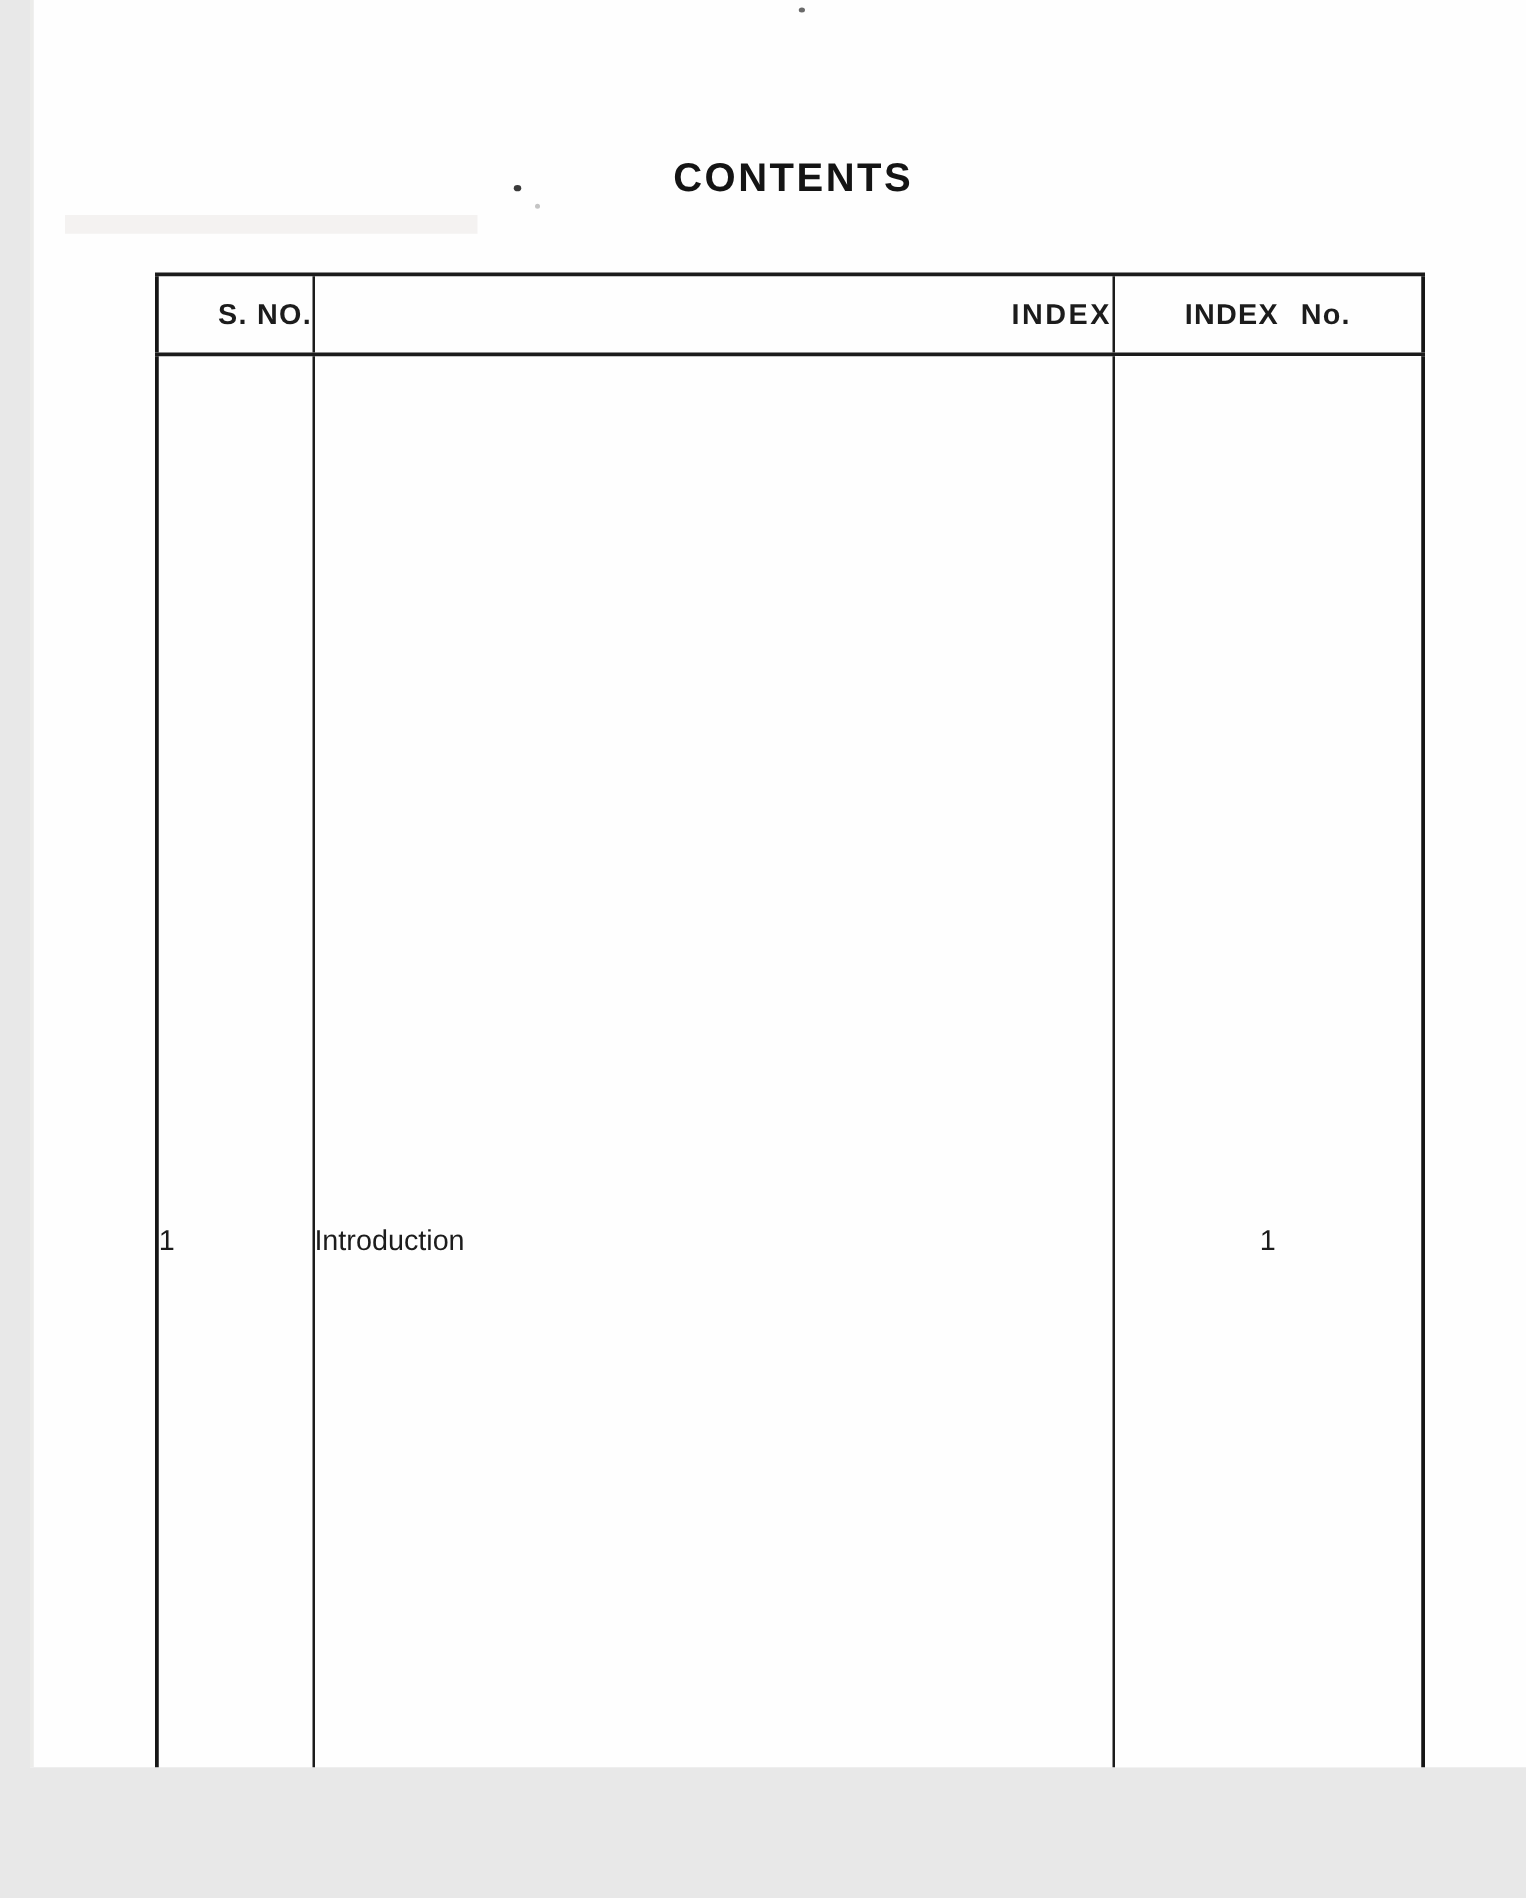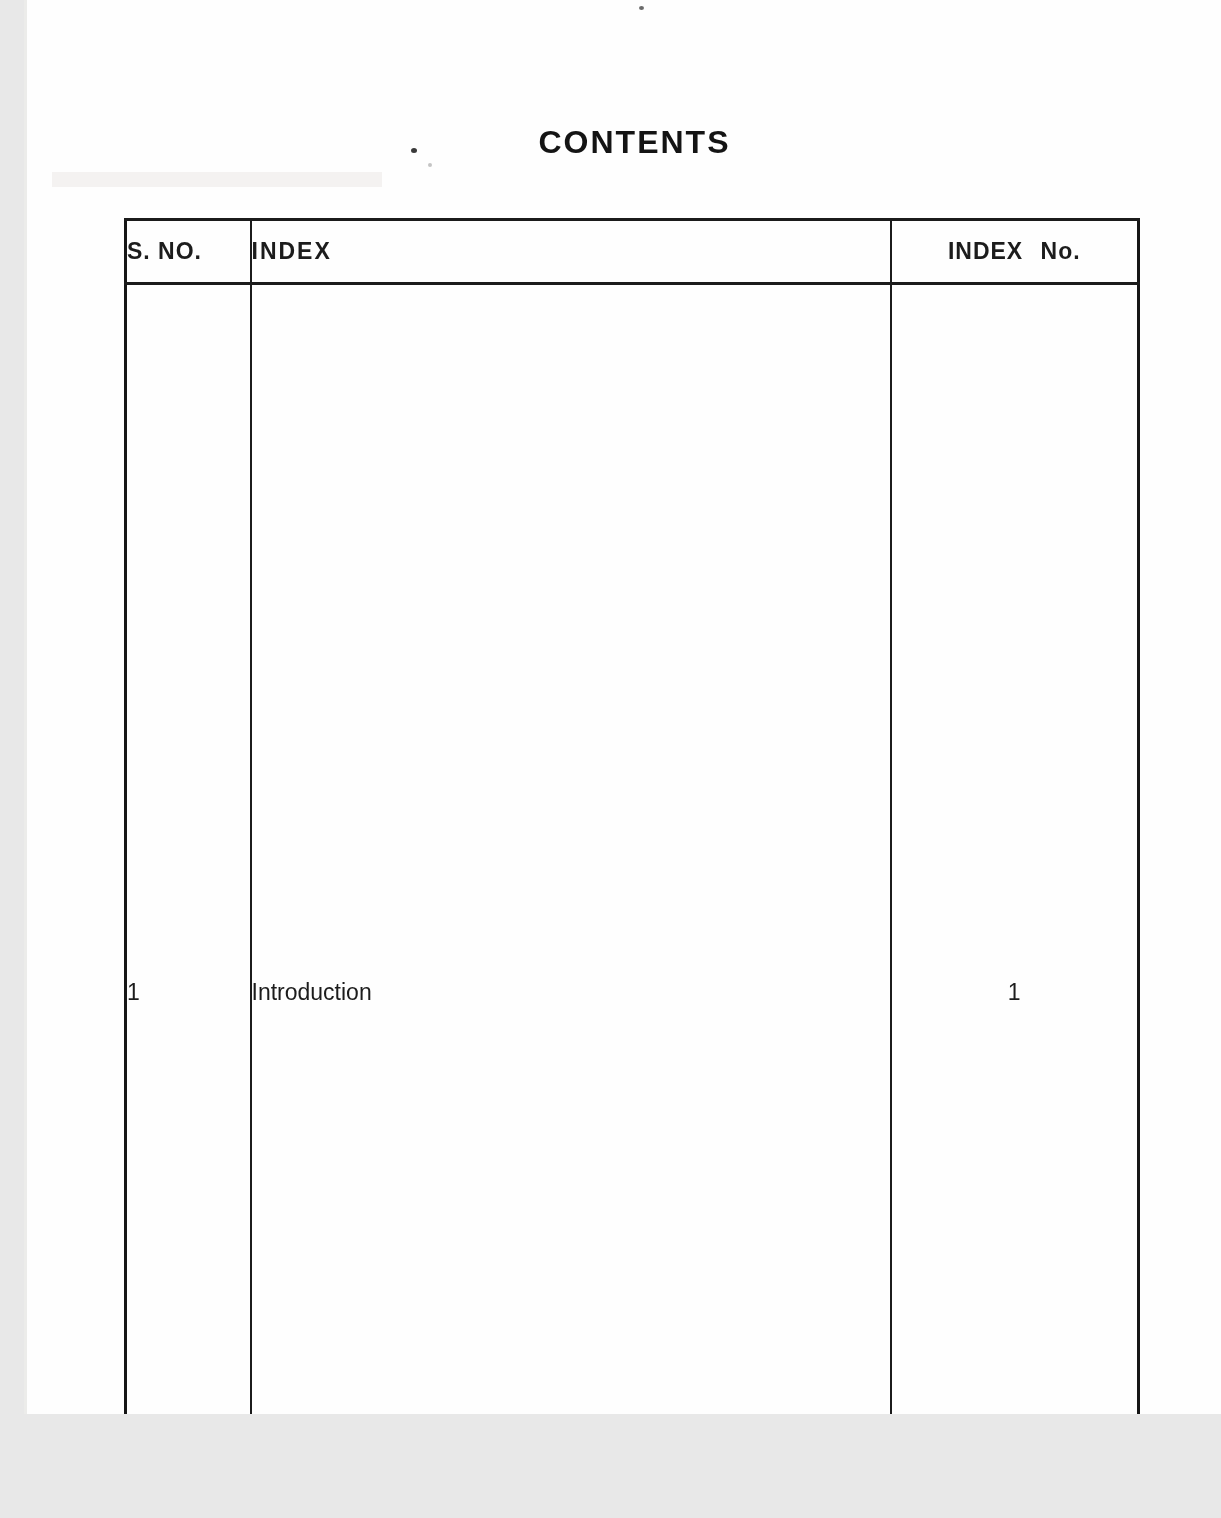--- a/index.html
+++ b/index.html
@@ -52,21 +52,21 @@
     padding: 0;
   }
   table.toc { border: 3px solid #161616; }
 
   thead tr { height: 64px; }
   tbody tr { height: 59px; }
 
   th {
     font-weight: bold;
     font-size: 25px;
-    text-align: left;
+    text-align: right;
   }
   th.h-sno  { padding-left: 12px; letter-spacing: 1px; }
   th.h-index{ padding-left: 47px; letter-spacing: 2px; }
   th.h-page { text-align: center; word-spacing: 10px; letter-spacing: 1px; }
 
   td.sno {
     text-align: left;
     padding-left: 20px;
   }
   td.label {

